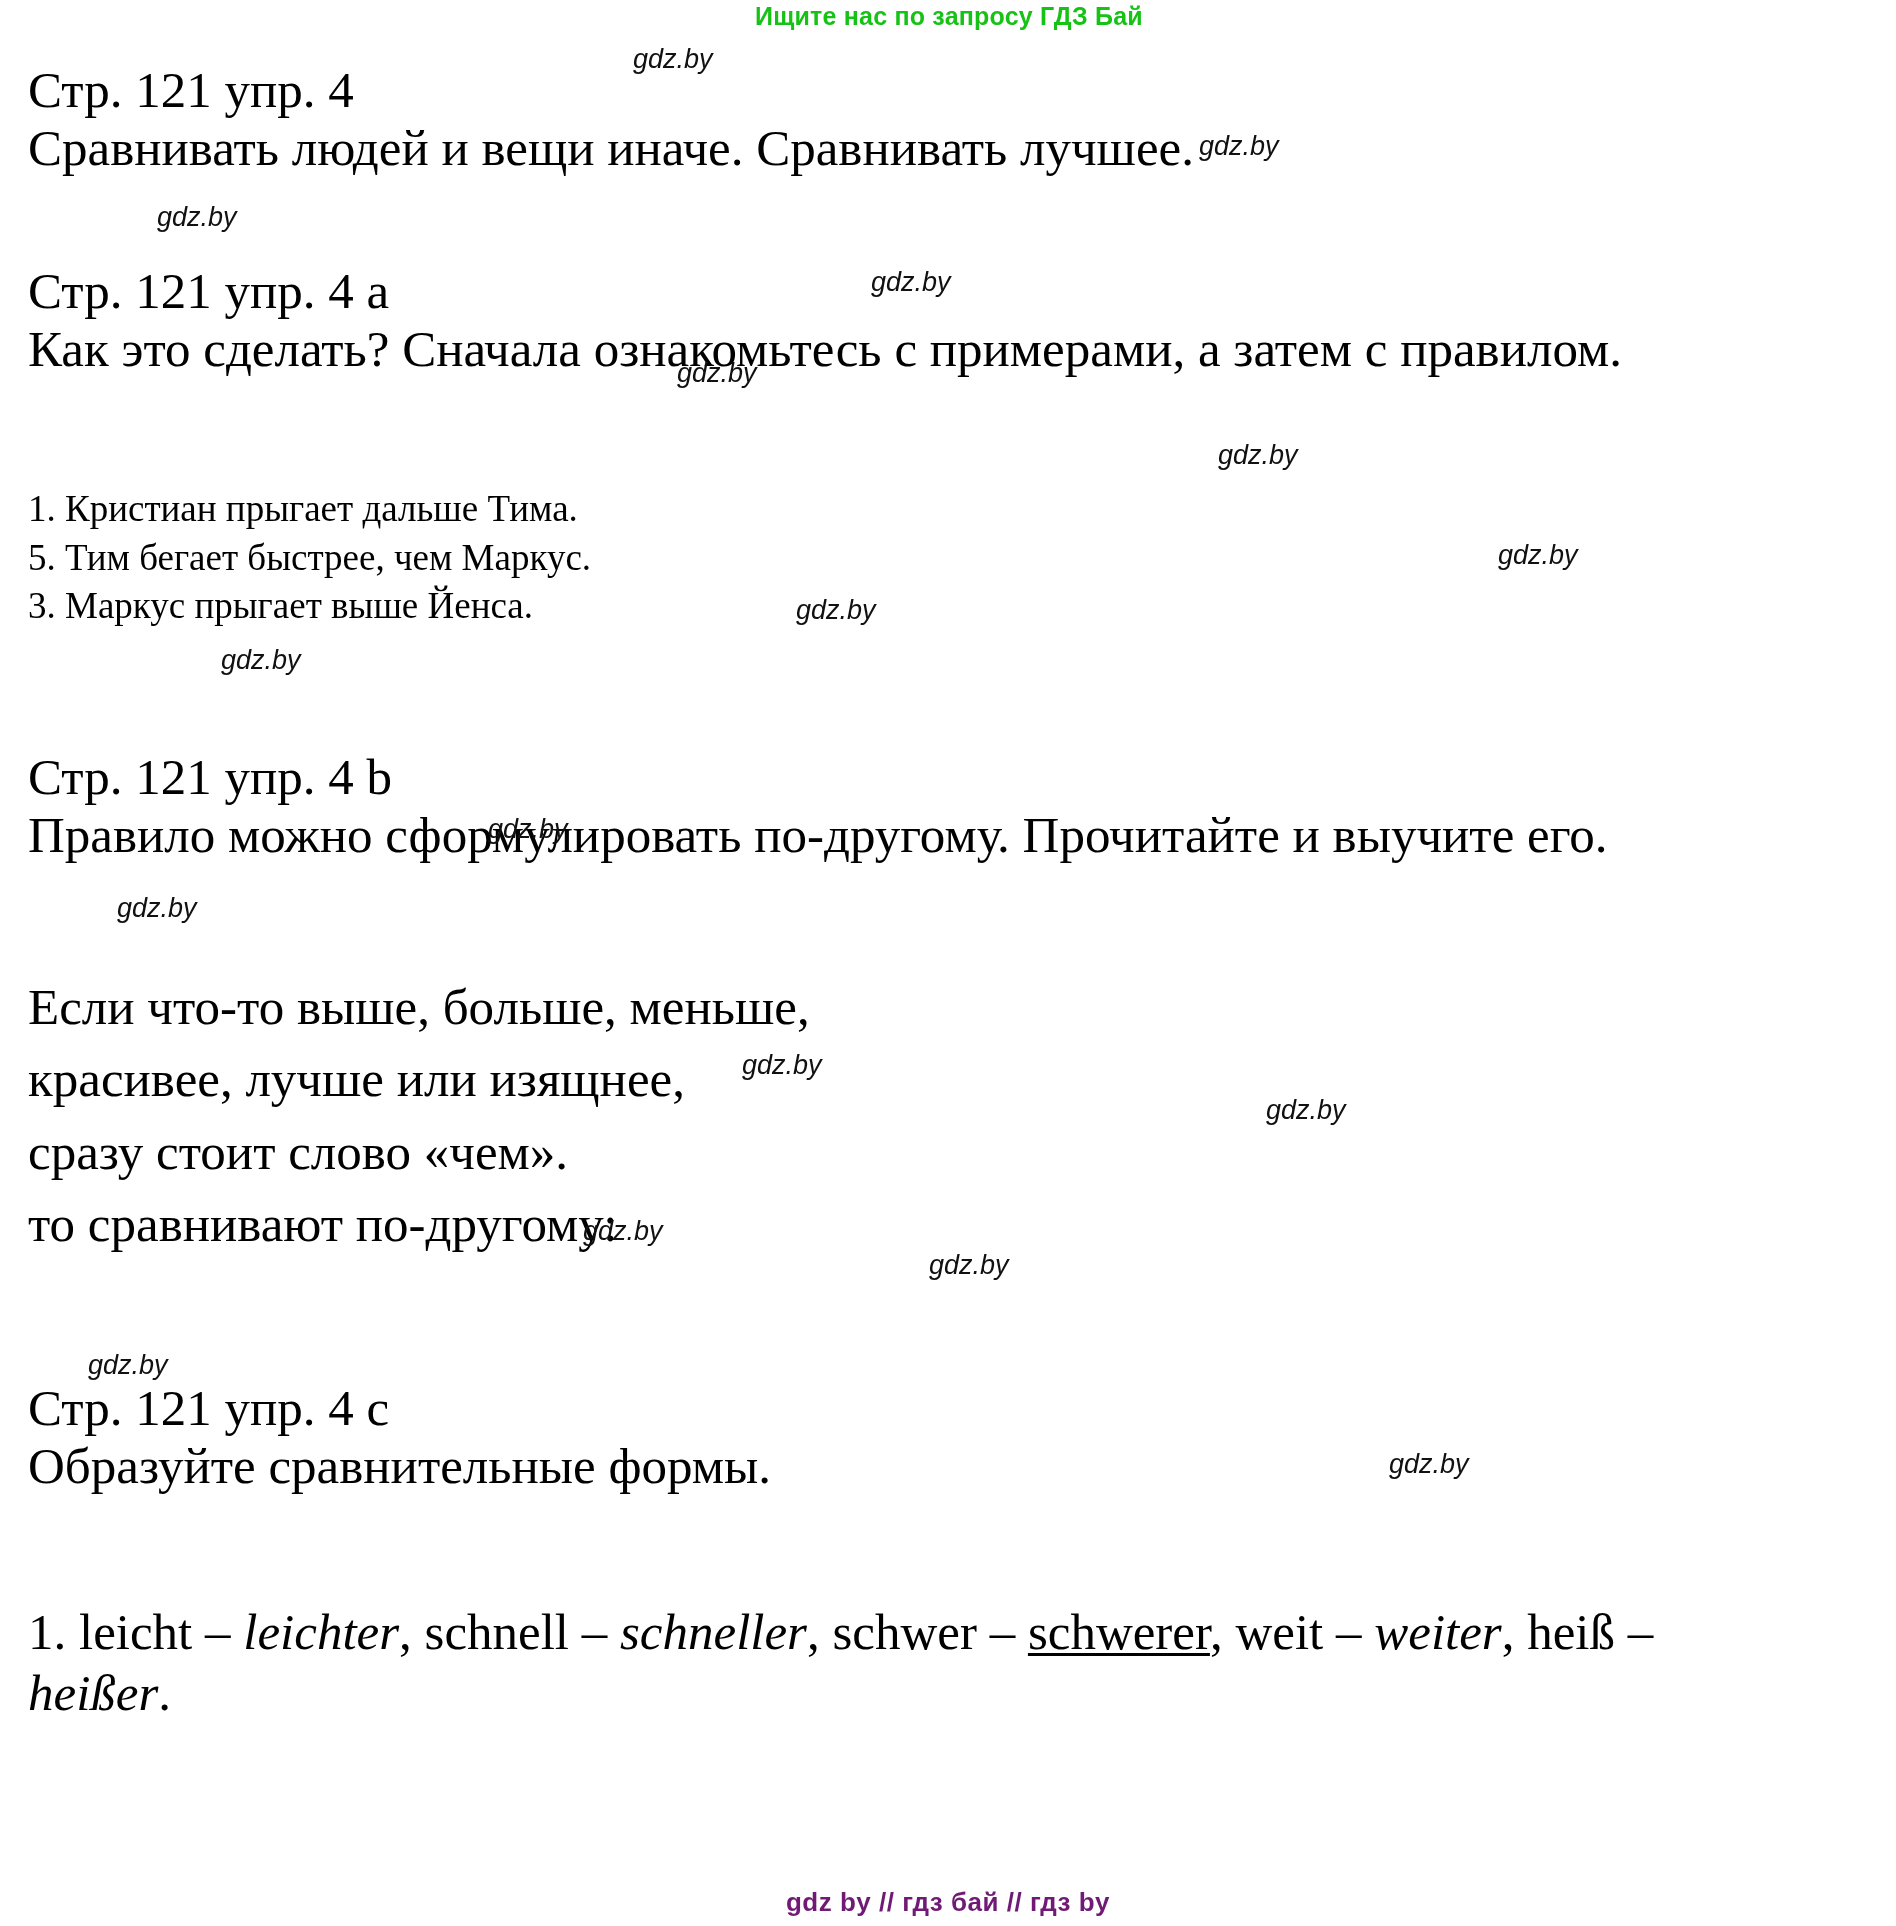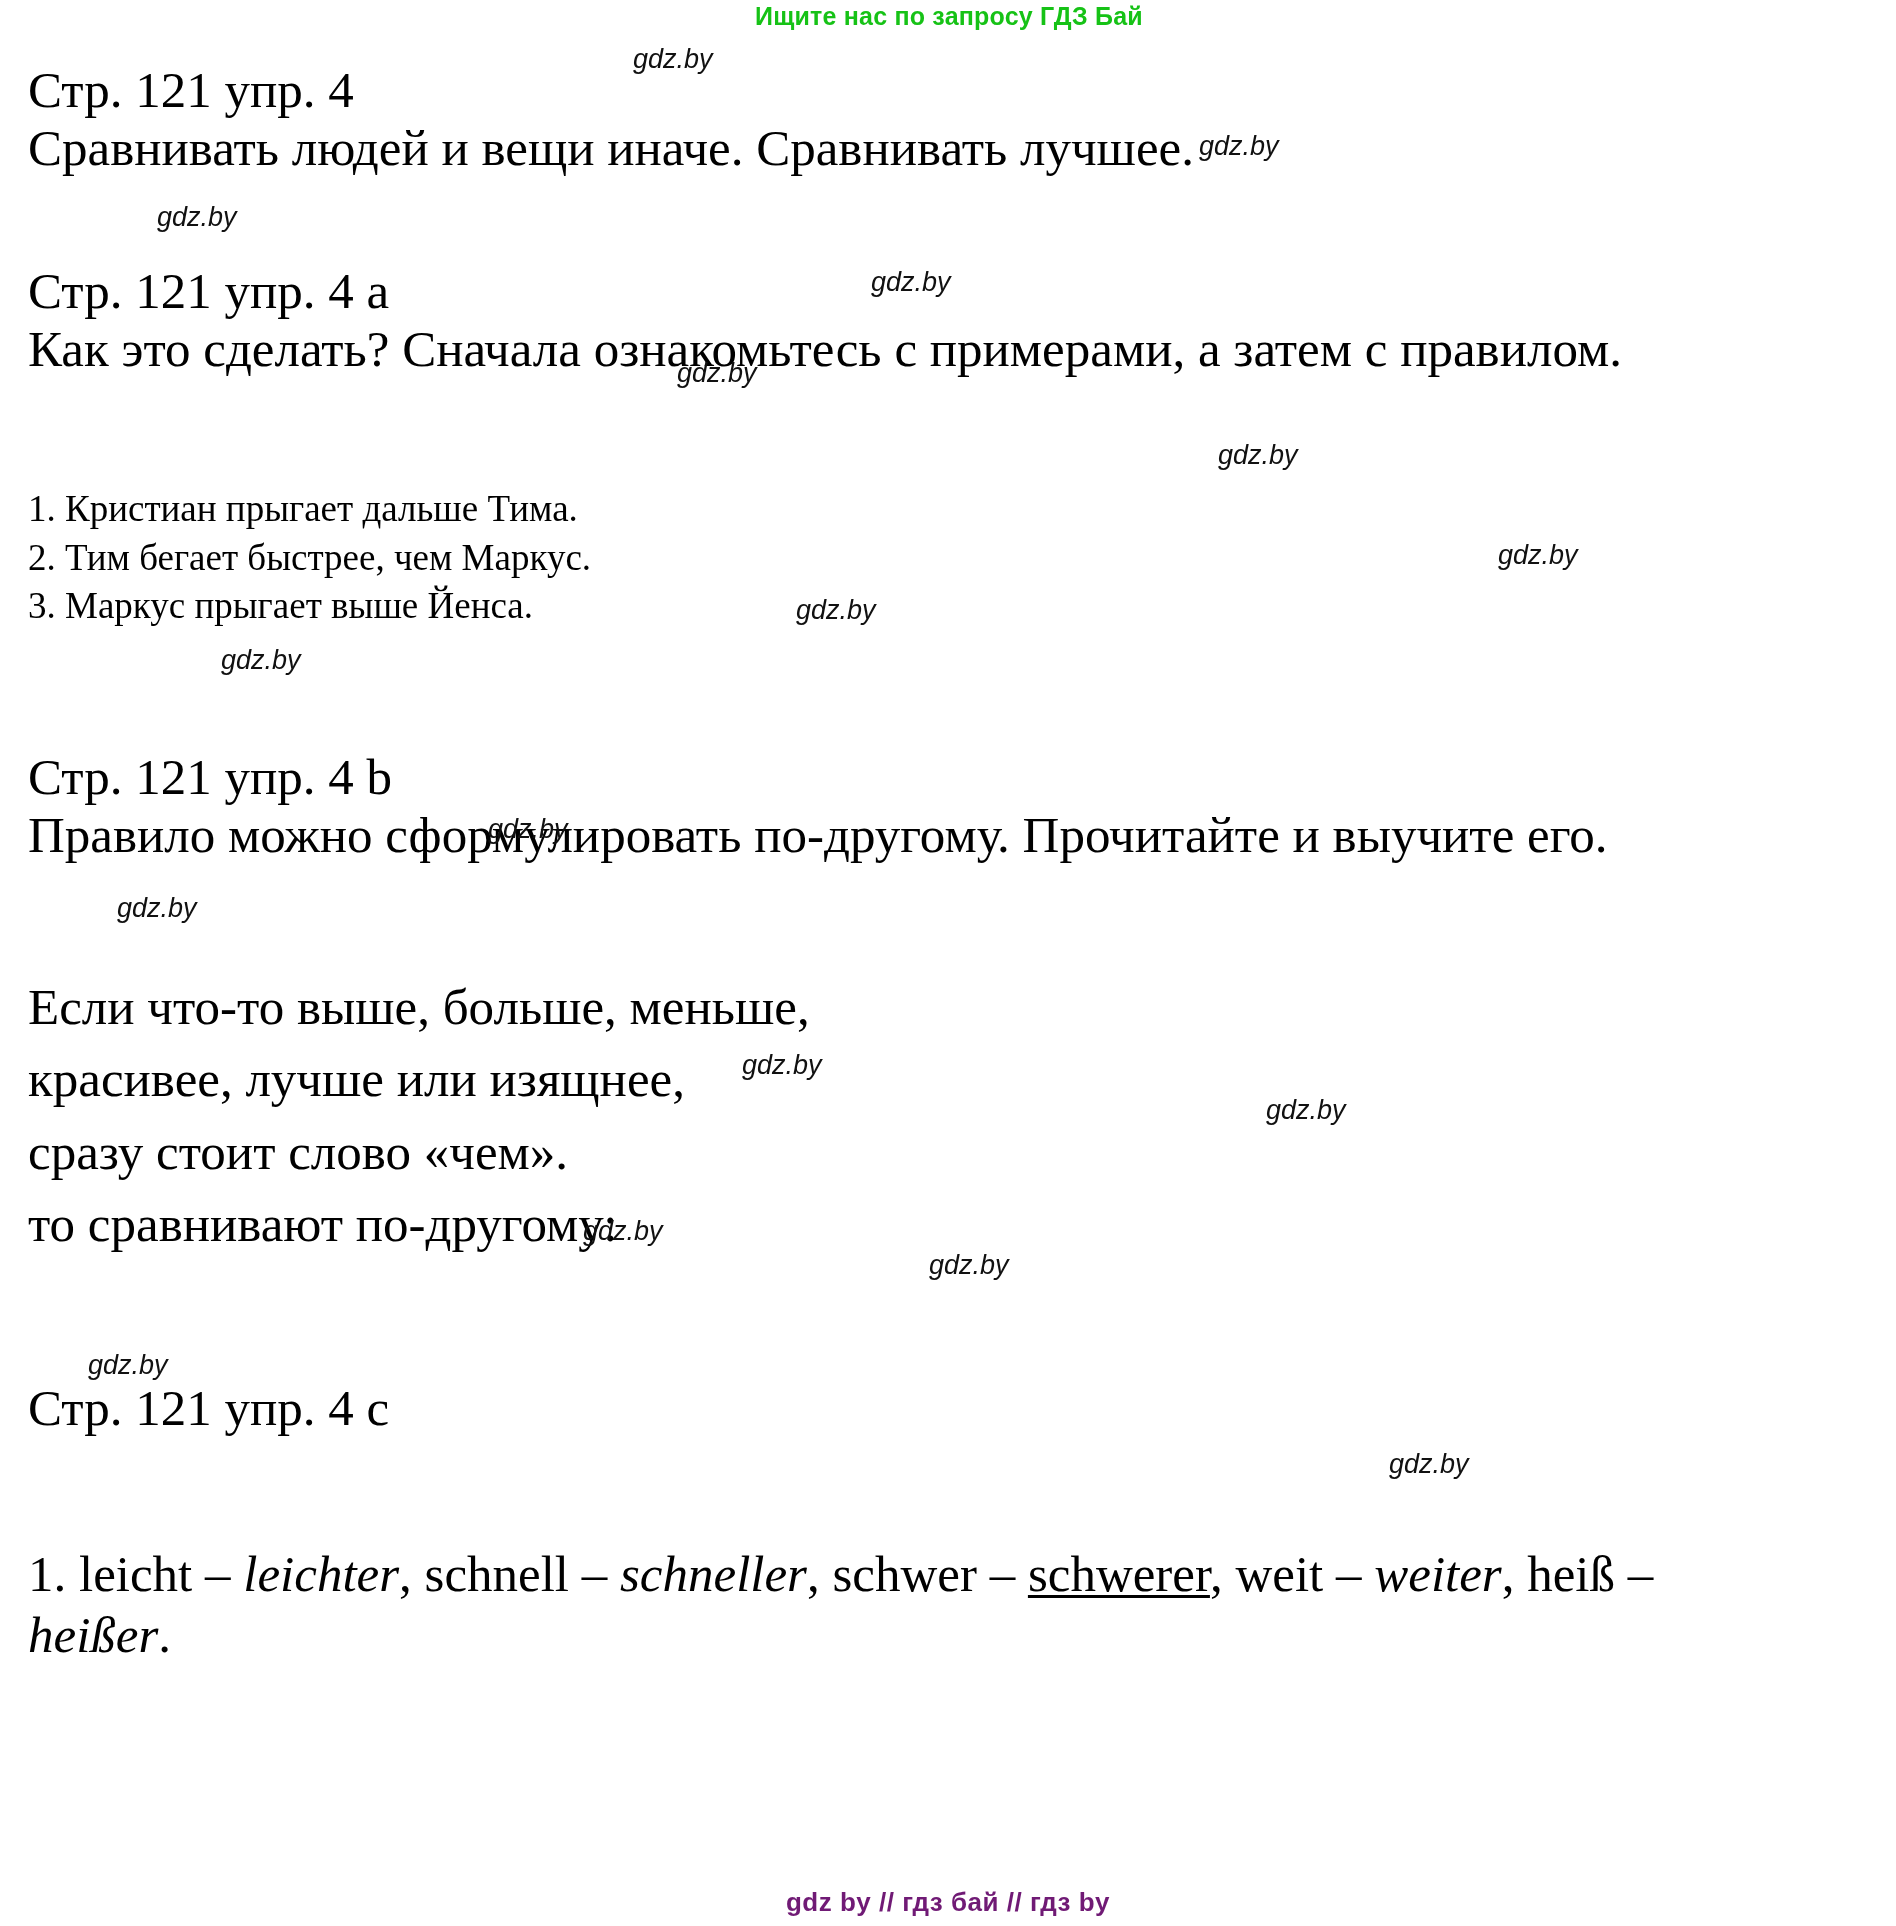--- a/index.html
+++ b/index.html
@@ -139,21 +139,21 @@
     <div class="gap-md"></div>
 
     <div>
       <div class="heading">Стр. 121 упр. 4 a</div>
       <div class="para">Как это сделать? Сначала ознакомьтесь с примерами, а затем с правилом.</div>
 
       <div class="gap-lg"></div>
 
       <div class="examples">
         <div class="ex-line">1. Кристиан прыгает дальше Тима.</div>
-        <div class="ex-line">2. Тим бегает быстрее, чем Маркус.</div>
+        <div class="ex-line">5. Тим бегает быстрее, чем Маркус.</div>
         <div class="ex-line">3. Маркус прыгает выше Йенса.</div>
       </div>
     </div>
 
     <div class="gap-xl"></div>
 
     <div>
       <div class="heading">Стр. 121 упр. 4 b</div>
       <div class="para">Правило можно сформулировать по-другому. Прочитайте и выучите его.</div>
 
@@ -164,20 +164,21 @@
         <div class="rule-line">красивее, лучше или изящнее,</div>
         <div class="rule-line">сразу стоит слово «чем».</div>
         <div class="rule-line">то сравнивают по-другому:</div>
       </div>
     </div>
 
     <div class="gap-xl"></div>
 
     <div>
       <div class="heading">Стр. 121 упр. 4 c</div>
+      <div class="para nojust">Образуйте сравнительные формы.</div>
 
       <div class="gap-lg"></div>
 
       <div class="answers" id="answers-host">
           <div><span>1. </span><span>leicht – </span><i>leichter</i><span>, </span><span>schnell – </span><i>schneller</i><span>, </span><span>schwer – </span><span class="u">schwerer</span><span>, </span><span>weit – </span><i>weiter</i><span>, </span><span>heiß – </span><i>heißer</i><span>.</span></div>
         </div>
     </div>
 
   </div>
 

